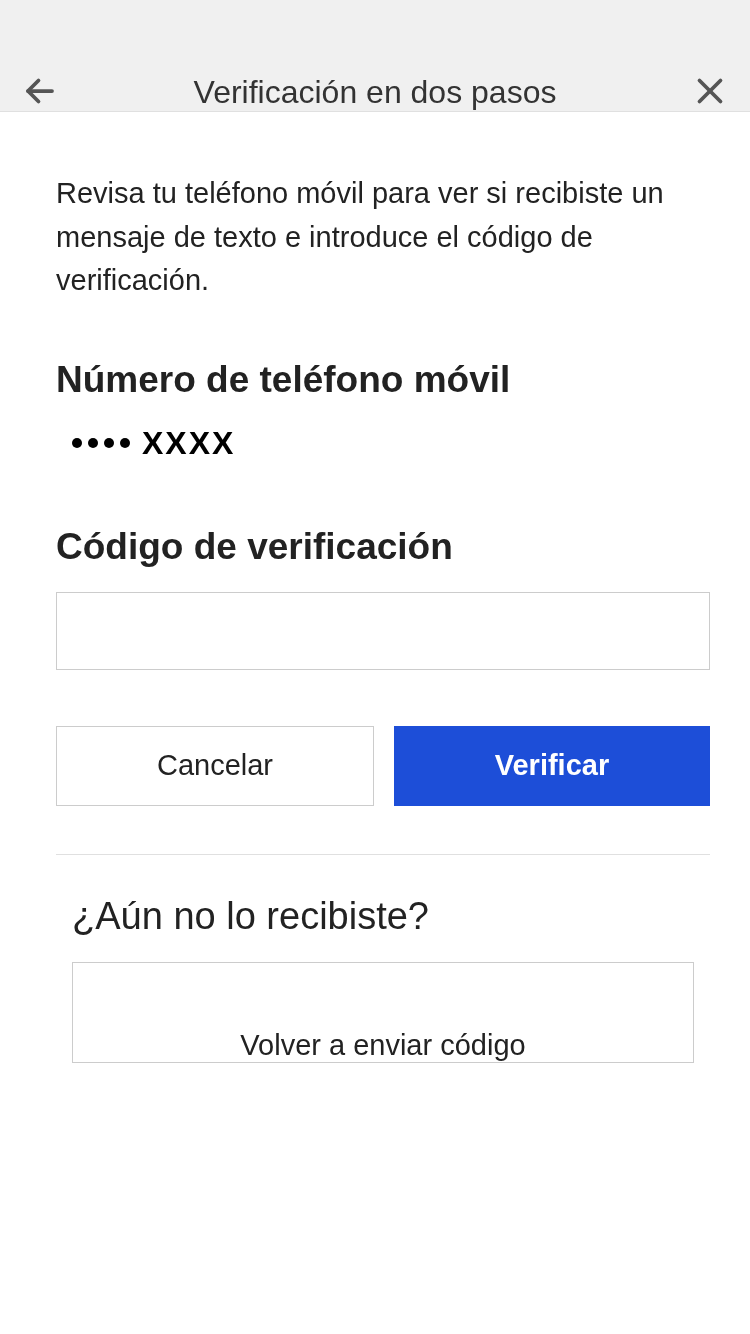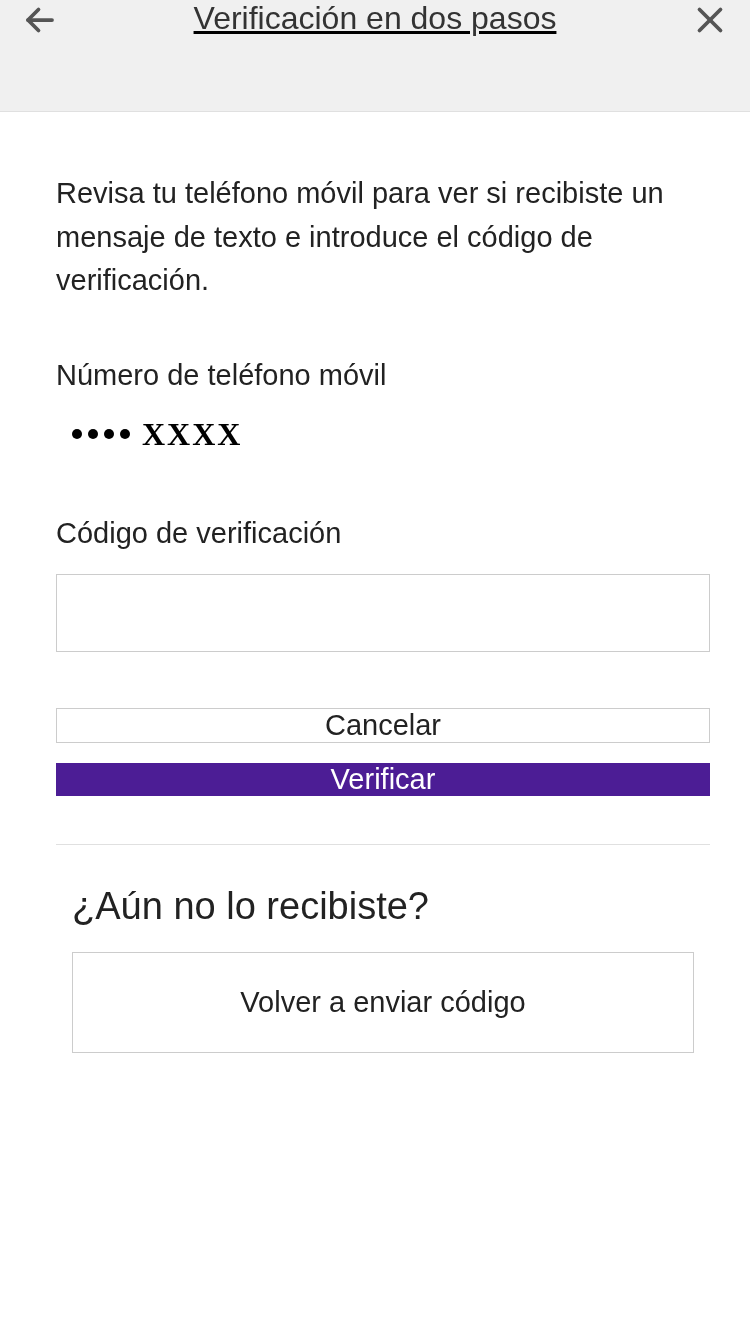--- a/index.html
+++ b/index.html
@@ -11,25 +11,24 @@
       width: 750px;
       height: 1334px;
       font-family: -apple-system, BlinkMacSystemFont, "Segoe UI", Helvetica, Arial, sans-serif;
       background: #ffffff;
       overflow: hidden;
     }
     .header {
       background: #f0f0f0;
       height: 112px;
       display: flex;
-      align-items: flex-start;
+      align-items: flex-end;
       justify-content: space-between;
       padding: 0 20px;
       border-bottom: 1px solid #e0e0e0;
-      text-decoration: underline;
     }
     .header-title {
       flex: 1;
       text-align: center;
       font-size: 32px;
       color: #333;
       font-weight: 400;
     }
     .icon-button {
       width: 40px;
@@ -47,31 +46,31 @@
     .content {
       padding: 60px 40px 0 56px;
     }
     .instruction {
       font-size: 29px;
       line-height: 1.5;
       color: #222;
       margin-bottom: 56px;
     }
     .field-label {
-      font-size: 29px;
+      font-size: 37px;
       color: #222;
       margin-bottom: 24px;
+      font-weight: bold;
     }
     .phone-display {
       display: flex;
       align-items: center;
       gap: 6px;
       margin-bottom: 64px;
       padding-left: 16px;
-      font-family: Liberation Serif, serif;
     }
     .dot {
       width: 10px;
       height: 10px;
       background: #000;
       border-radius: 50%;
       display: inline-block;
     }
     .phone-masked {
       font-size: 32px;
@@ -86,41 +85,40 @@
       border: 1px solid #ccc;
       font-size: 28px;
       padding: 0 16px;
       margin-bottom: 56px;
       outline: none;
     }
     .button-row {
       display: flex;
       gap: 20px;
       margin-bottom: 48px;
-      flex-direction: column;
     }
     .btn {
       flex: 1;
       height: 80px;
       font-size: 29px;
       border: 1px solid #ccc;
       cursor: pointer;
       display: flex;
       align-items: center;
       justify-content: center;
     }
     .btn-cancel {
       background: #ffffff;
       color: #222;
     }
     .btn-verify {
-      background: #4c1d95;
+      background: #1d4ed8;
       color: #ffffff;
       border: none;
-      font-weight: 400;
+      font-weight: 700;
     }
     .divider {
       height: 1px;
       background: #e0e0e0;
       margin-bottom: 40px;
     }
     .resend-section {
       padding: 0 16px;
     }
     .resend-label {
@@ -130,21 +128,21 @@
     }
     .btn-resend {
       width: 100%;
       height: 101px;
       font-size: 29px;
       border: 1px solid #ccc;
       background: #ffffff;
       color: #222;
       cursor: pointer;
       display: flex;
-      align-items: center;
+      align-items: flex-end;
       justify-content: center;
     }
   </style>
 </head>
 <body>
 
 <div class="header">
   <div class="icon-button">
     <svg viewBox="0 0 24 24" fill="none" stroke="currentColor" stroke-width="2.5" stroke-linecap="round" stroke-linejoin="round">
       <line x1="20" y1="12" x2="4" y2="12"></line>

